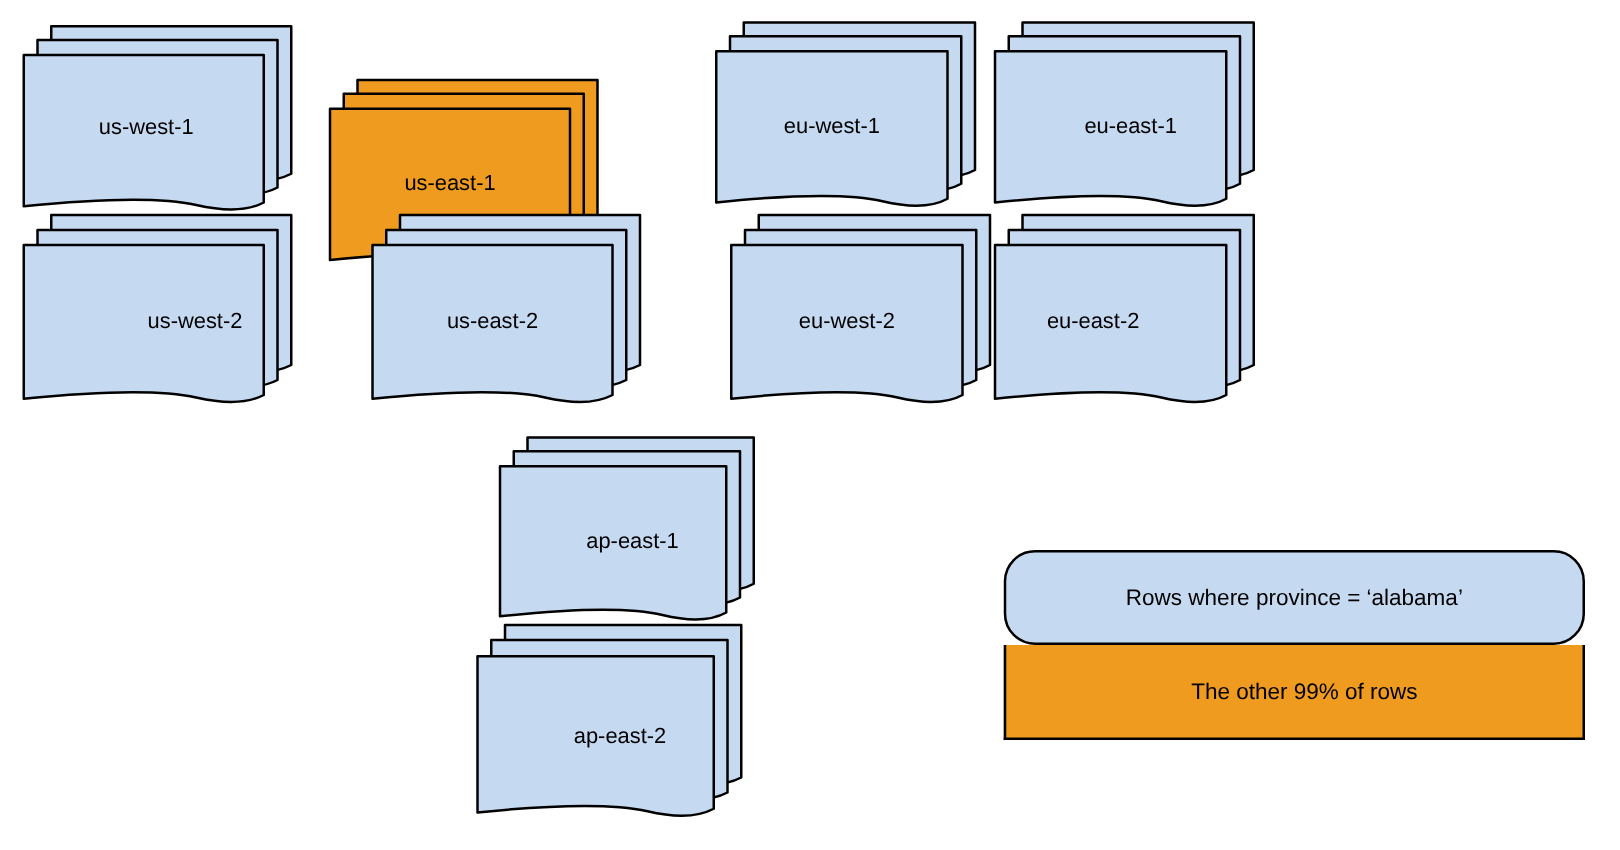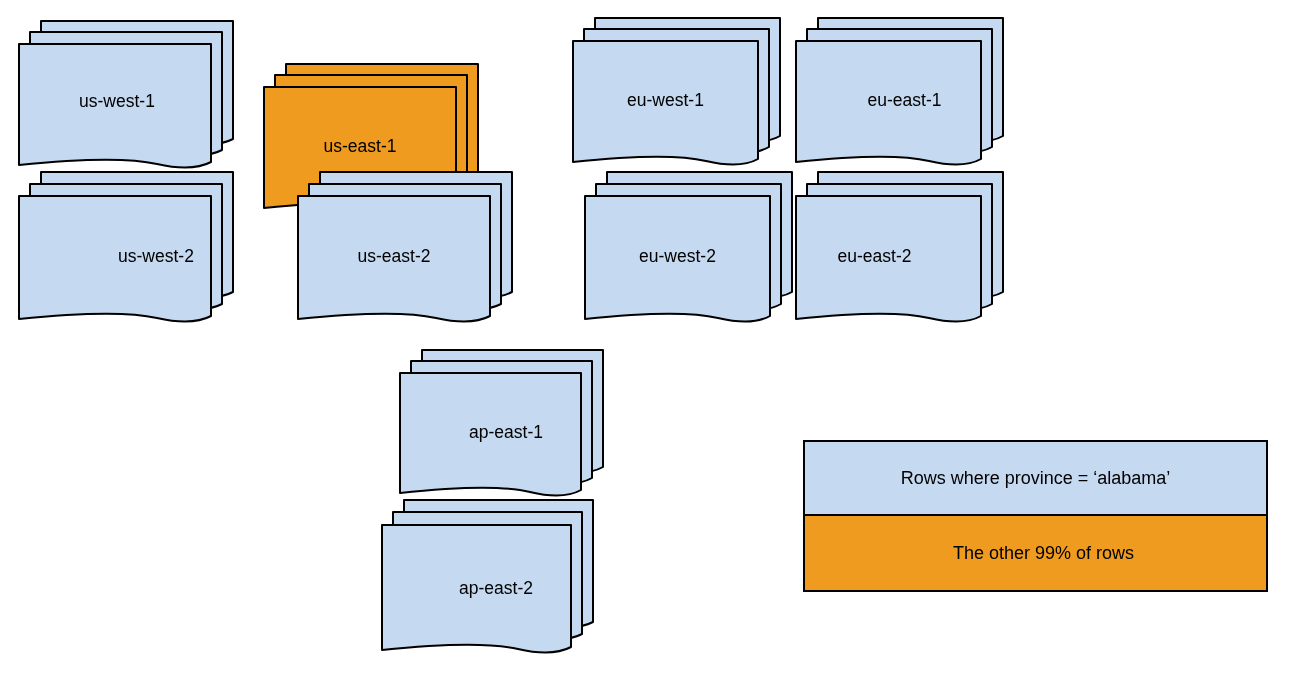--- a/index.html
+++ b/index.html
@@ -165,19 +165,19 @@
     <g stroke="#000000" stroke-width="2" stroke-linejoin="round">
       <path d="M22,0 L211,0 L211,122 Q192,132 158,124 Q118,115 22,125 Z" fill="#c5d9f1"></path>
       <path d="M11,12 L200,12 L200,134 Q181,144 147,136 Q107,127 11,137 Z" fill="#c5d9f1"></path>
       <path d="M0,25 L189,25 L189,147 Q170,157 136,149 Q96,140 0,150 Z" fill="#c5d9f1"></path>
     </g>
   </svg>
   <div class="doc-label" style="left:0px; top:78px; width:228px;">ap-east-2</div>
 </div>
 
 <div class="legend" style="left:803px; top:440px; width:465px; height:152px;">
-  <div class="legend-row blue" style="height:76px;">
+  <div class="legend-row blue" style="height:76px;border-radius:25px;">
     <span>Rows where province = ‘alabama’</span>
   </div>
   <div class="legend-row orange" style="height:76px;">
     <span>The other 99% of rows</span>
   </div>
 </div>
 
 </body></html>

